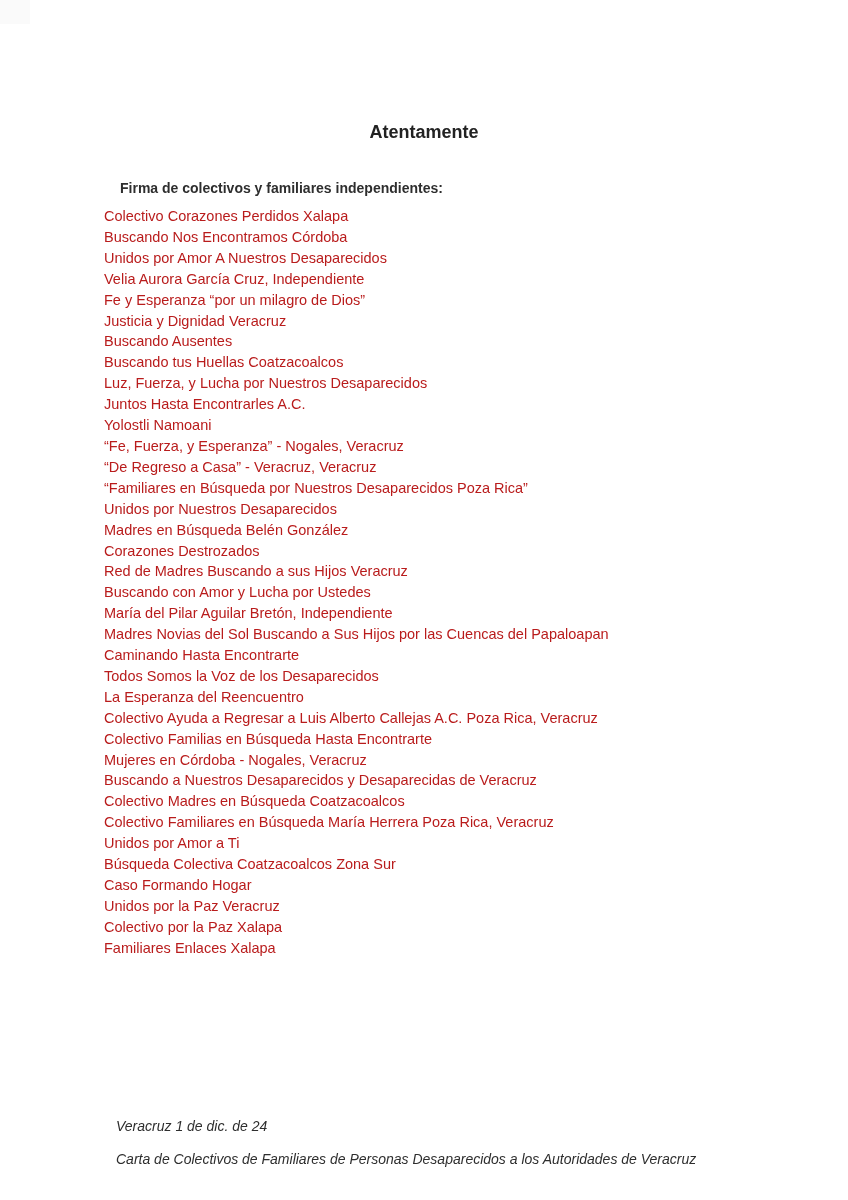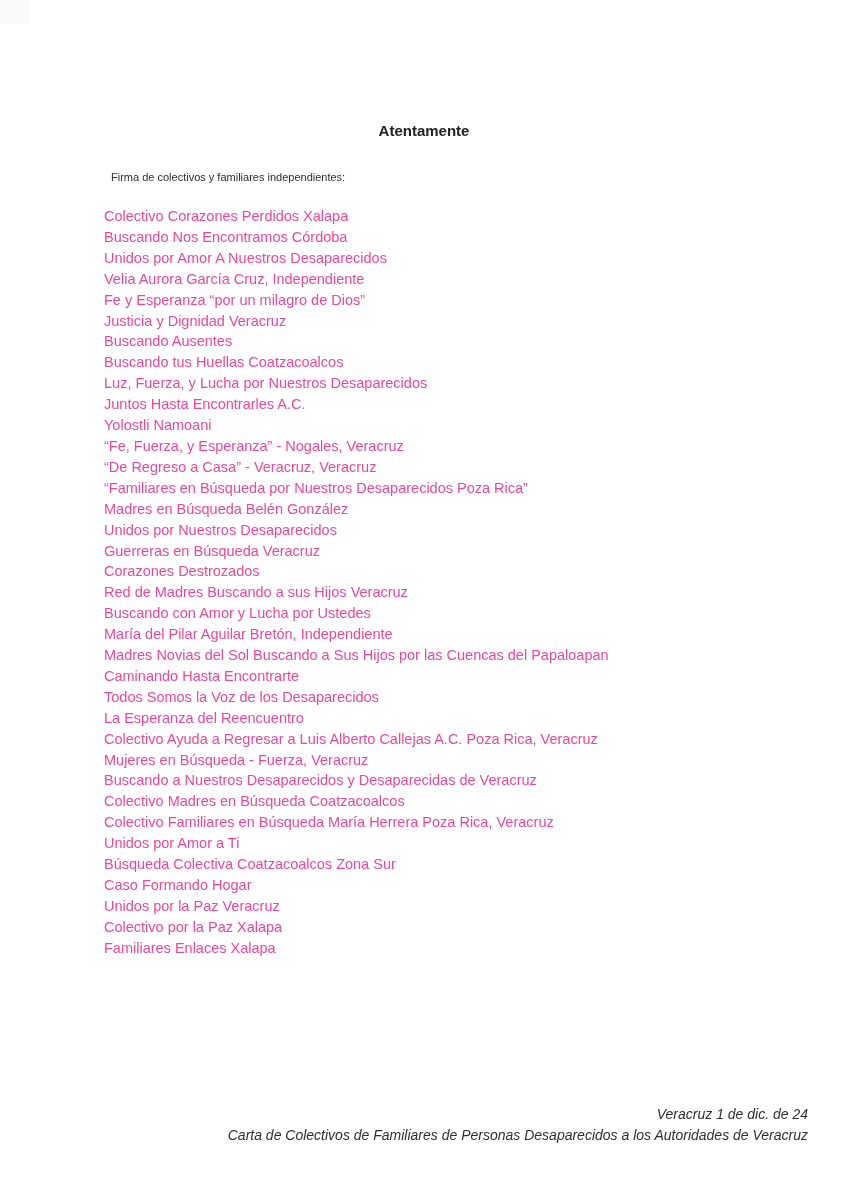--- a/index.html
+++ b/index.html
@@ -24,58 +24,58 @@
     height: 24px;
     background: #fafafa;
   }
   .title {
     position: absolute;
     top: 122px;
     left: 0;
     width: 100%;
     text-align: center;
     font-weight: bold;
-    font-size: 15px;
+    font-size: 18px;
     margin: 0;
     color: #222222;
   }
   .intro {
     position: absolute;
     top: 164px;
     left: 104px;
     right: 40px;
-    font-size: 11px;
-    margin: 7px;
+    font-size: 14px;
+    margin: 16px;
     color: #2e2e2e;
+    font-weight: bold;
   }
   .signatories {
     position: absolute;
     top: 206px;
     left: 104px;
     right: 24px;
     font-size: 14.5px;
     line-height: 20.9px;
-    color: #ec4899;
+    color: #b91c1c;
   }
   .list-item {
     white-space: nowrap;
   }
   .footer {
     position: absolute;
     top: 1104px;
     left: 104px;
     right: 40px;
     font-style: italic;
     font-size: 14px;
     line-height: 21px;
     color: #2e2e2e;
   }
   .footer p {
-    margin: 0;
-    text-align: right;
+    margin: 12px;
   }
 </style>
 </head>
 <body>
 
 <div class="page">
   <div class="scan-artifact"></div>
 
   <h1 class="title">Atentamente</h1>
 
@@ -89,33 +89,33 @@
       <div class="list-item">Fe y Esperanza “por un milagro de Dios”</div>
       <div class="list-item">Justicia y Dignidad Veracruz</div>
       <div class="list-item">Buscando Ausentes</div>
       <div class="list-item">Buscando tus Huellas Coatzacoalcos</div>
       <div class="list-item">Luz, Fuerza, y Lucha por Nuestros Desaparecidos</div>
       <div class="list-item">Juntos Hasta Encontrarles A.C.</div>
       <div class="list-item">Yolostli Namoani</div>
       <div class="list-item">“Fe, Fuerza, y Esperanza” - Nogales, Veracruz</div>
       <div class="list-item">“De Regreso a Casa” - Veracruz, Veracruz</div>
       <div class="list-item">“Familiares en Búsqueda por Nuestros Desaparecidos Poza Rica”</div>
+      <div class="list-item">Unidos por Nuestros Desaparecidos</div>
       <div class="list-item">Madres en Búsqueda Belén González</div>
-      <div class="list-item">Unidos por Nuestros Desaparecidos</div>
-      <div class="list-item">Guerreras en Búsqueda Veracruz</div>
       <div class="list-item">Corazones Destrozados</div>
       <div class="list-item">Red de Madres Buscando a sus Hijos Veracruz</div>
       <div class="list-item">Buscando con Amor y Lucha por Ustedes</div>
       <div class="list-item">María del Pilar Aguilar Bretón, Independiente</div>
       <div class="list-item">Madres Novias del Sol Buscando a Sus Hijos por las Cuencas del Papaloapan</div>
       <div class="list-item">Caminando Hasta Encontrarte</div>
       <div class="list-item">Todos Somos la Voz de los Desaparecidos</div>
       <div class="list-item">La Esperanza del Reencuentro</div>
       <div class="list-item">Colectivo Ayuda a Regresar a Luis Alberto Callejas A.C. Poza Rica, Veracruz</div>
-      <div class="list-item">Mujeres en Búsqueda - Fuerza, Veracruz</div>
+      <div class="list-item">Colectivo Familias en Búsqueda Hasta Encontrarte</div>
+      <div class="list-item">Mujeres en Córdoba - Nogales, Veracruz</div>
       <div class="list-item">Buscando a Nuestros Desaparecidos y Desaparecidas de Veracruz</div>
       <div class="list-item">Colectivo Madres en Búsqueda Coatzacoalcos</div>
       <div class="list-item">Colectivo Familiares en Búsqueda María Herrera Poza Rica, Veracruz</div>
       <div class="list-item">Unidos por Amor a Ti</div>
       <div class="list-item">Búsqueda Colectiva Coatzacoalcos Zona Sur</div>
       <div class="list-item">Caso Formando Hogar</div>
       <div class="list-item">Unidos por la Paz Veracruz</div>
       <div class="list-item">Colectivo por la Paz Xalapa</div>
       <div class="list-item">Familiares Enlaces Xalapa</div>
     </div>

